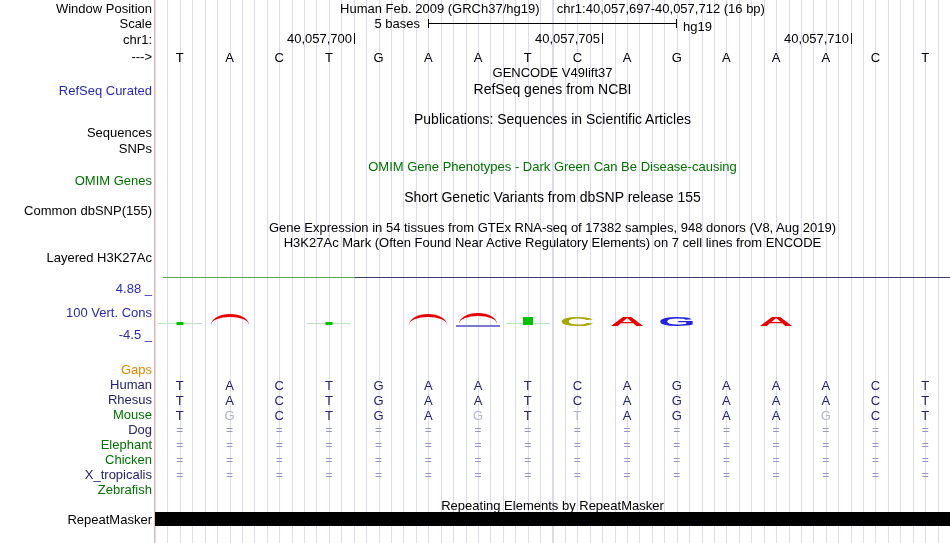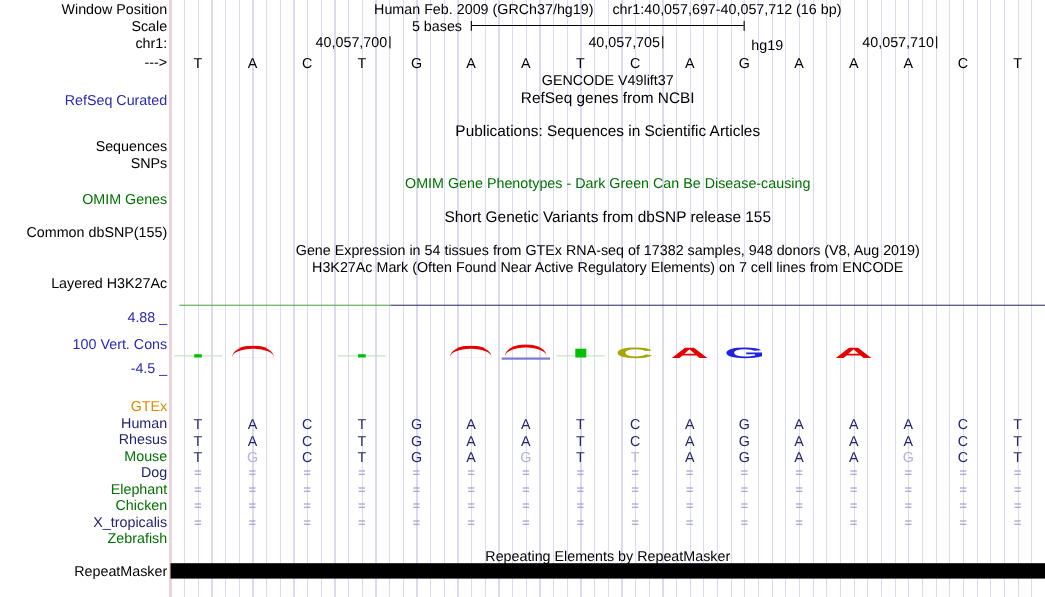--- a/index.html
+++ b/index.html
@@ -57,21 +57,21 @@
   <div class="lbl" style="top:2px">Window Position</div>
   <div class="ctr" style="top:2px">
     <span>Human Feb. 2009 (GRCh37/hg19)</span>
     <span style="display:inline-block;width:10px"></span>
     <span>chr1:40,057,697-40,057,712 (16 bp)</span>
   </div>
 
   <div class="lbl" style="top:17px">Scale</div>
   <div class="coordnum" style="top:17px;right:530px">5 bases</div>
   <div class="ruler"></div>
-  <div class="coordnum" style="top:34px;left:683px">hg19</div>
+  <div class="coordnum" style="top:20px;left:683px">hg19</div>
 
   <div class="lbl" style="top:33px">chr1:</div>
   <div class="coordnum" style="right:598px">40,057,700</div>
   <div class="coordtick" style="left:354px"></div>
   <div class="coordnum" style="right:350px">40,057,705</div>
   <div class="coordtick" style="left:602px"></div>
   <div class="coordnum" style="right:101px">40,057,710</div>
   <div class="coordtick" style="left:851px"></div>
 
   <div class="lbl" style="top:50px">---&gt;</div>
@@ -119,21 +119,21 @@
       <div class="cg cg-arc" style="left: 273.281px;"></div>
       <div class="cg cg-arcu" style="left: 322.969px;"></div>
       <div class="cg cg-block" style="left: 372.656px;"></div>
       <div class="cg cg-letter" style="left: 422.344px; color: rgb(166, 166, 0);">C</div>
       <div class="cg cg-letter" style="left: 472.031px; color: rgb(230, 0, 0);">A</div>
       <div class="cg cg-letter" style="left: 521.719px; color: rgb(34, 34, 221);">G</div>
       <div class="cg cg-letter" style="left: 621.094px; color: rgb(230, 0, 0);">A</div>
     </div>
   <div class="lbl blue" style="top:328px">-4.5 _</div>
 
-  <div class="lbl orange" style="top:363px">GTEx</div>
+  <div class="lbl orange" style="top:363px">Gaps</div>
 
   <div class="lbl navy" style="top:378px">Human</div>
   <div class="mrow navyrow" style="top:378px">
       <span class="cell">T</span>
       <span class="cell">A</span>
       <span class="cell">C</span>
       <span class="cell">T</span>
       <span class="cell">G</span>
       <span class="cell">A</span>
       <span class="cell">A</span>

